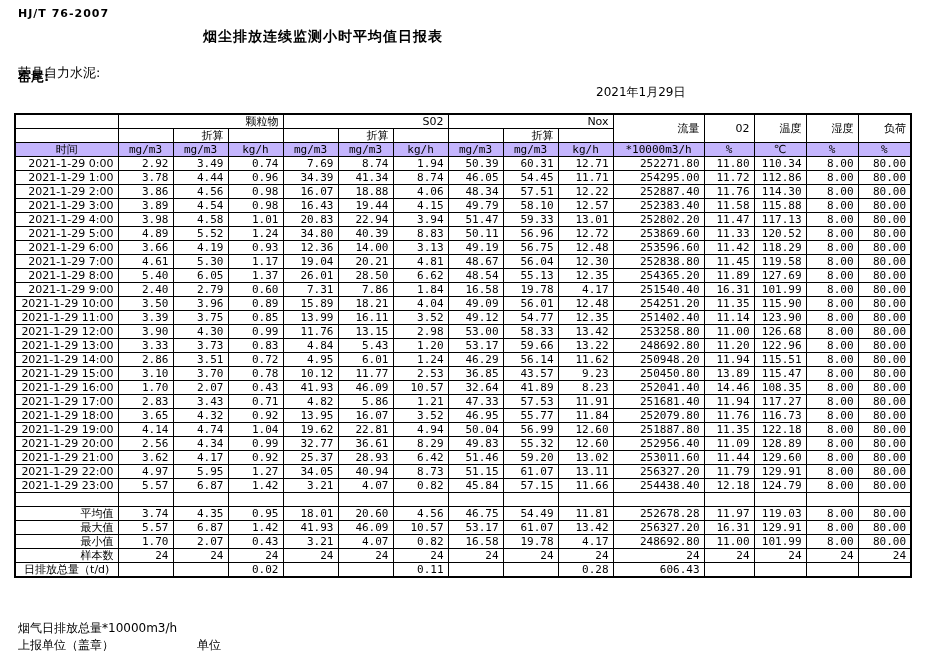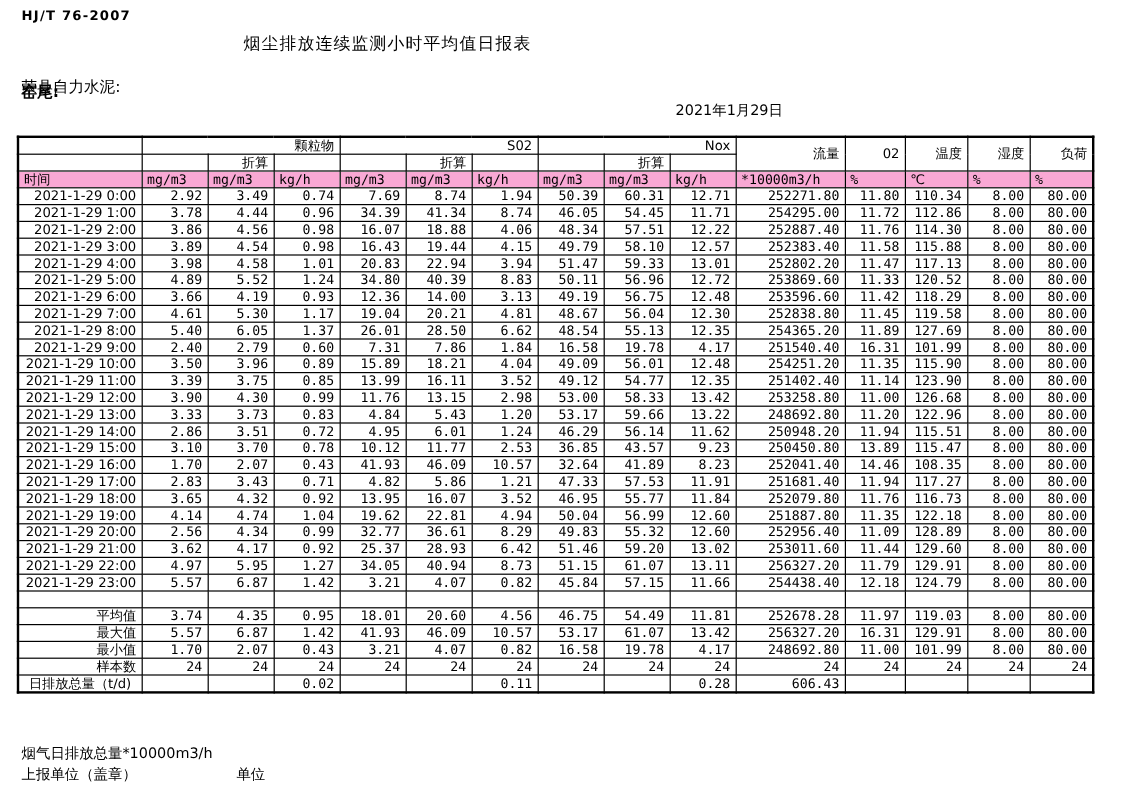--- a/index.html
+++ b/index.html
@@ -3,45 +3,45 @@
 <meta charset="utf-8">
 <style>
   html,body { margin:0; padding:0; background:#fff; }
   .sheet {
     position:relative; width:934px; height:658px; background:#ffffff;
     color:#000; font-family:"DejaVu Sans","Liberation Sans",sans-serif;
     overflow:hidden;
   }
   .abs { position:absolute; white-space:nowrap; }
   .std-code   { left:18px;  top:7px;  font-size:11px; font-weight:bold; letter-spacing:1px; }
-  .title      { left:203px; top:28px; font-size:14px; font-weight:normal; letter-spacing:1px; }
+  .title      { left:203px; top:28px; font-size:14px; font-weight:bold; letter-spacing:1px; }
   .company    { left:18px;  top:64px; font-size:13px; font-weight:normal; }
   .kiln       { left:18px;  top:68px; font-size:13px; font-weight:bold; }
-  .date       { left:563px; top:84px; font-size:12px; }
+  .date       { left:596px; top:84px; font-size:12px; }
   .foot1      { left:18px;  top:620px; font-size:12px; }
   .foot2      { left:18px;  top:637px; font-size:12px; }
   .foot3      { left:197px; top:637px; font-size:12px; }
 
   table.report {
     position:absolute; left:14px; top:113px; width:896px;
     border-collapse:collapse; table-layout:fixed;
     border:2px solid #000;
     font-family:"DejaVu Sans Mono","DejaVu Sans",monospace;
   }
   table.report td {
     border:1px solid #000; height:13px; line-height:13px;
     padding:0 4px; font-size:11px; text-align:right;
     white-space:nowrap; overflow:hidden;
   }
   td.h {
     text-align:center; font-size:12px;
     font-family:"DejaVu Sans","Liberation Sans",sans-serif;
     padding:0 1px;
   }
-  tr.unit-row td { background:#f9a8d4; text-align:left; }
+  tr.unit-row td { background:#c4b5fd; text-align:center; }
   td.c-label {
     font-family:"DejaVu Sans","Liberation Sans",sans-serif;
     font-size:12px; text-align:right;
   }
   td.c-label.left { text-align:center; }
 </style>
 </head>
 <body>
 
 <div class="sheet">

